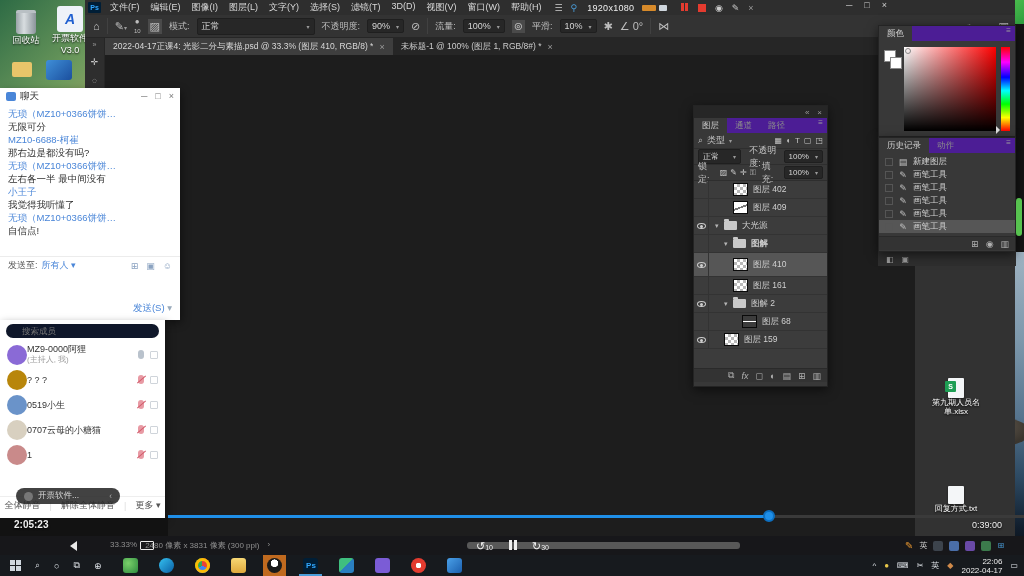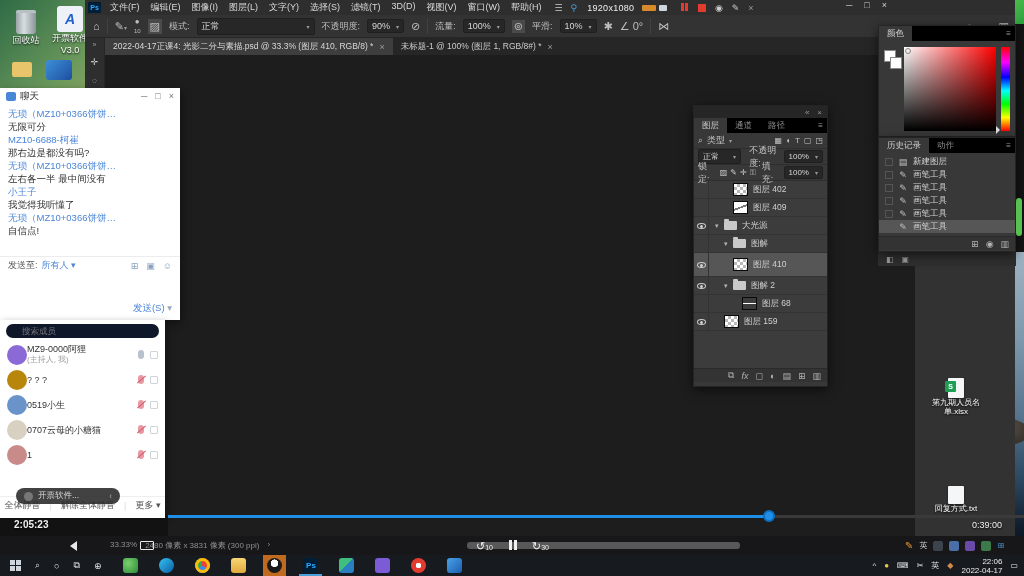--- a/index.html
+++ b/index.html
@@ -46,21 +46,21 @@
 .tab-x{color:#9a9a9a;font-size:9px}
 
 #ps-tools{left:85px;top:38px;width:20px;height:515px;background:#2e2e2e;border-right:1px solid #262626;display:flex;flex-direction:column;align-items:center;padding-top:3px;gap:9px;z-index:4;color:#c8c8c8}
 
 #pasteboard{left:105px;top:55px;width:810px;height:483px;background:#1d1d1d;z-index:1}
 #doc{left:200px;top:57px;width:440px;height:405px;background:#2a2a2a;overflow:hidden}
 #doc svg{position:absolute;left:0;top:0}
 .cv-label{position:absolute;letter-spacing:3px;font-weight:bold}
 
 .panel{background:#383838;border:1px solid #242424;box-shadow:0 3px 10px rgba(0,0,0,.55)}
-.panel-head{height:15px;background:#000000;display:flex;align-items:center}
+.panel-head{height:15px;background:#4c1d95;display:flex;align-items:flex-start}
 .ptab{padding:2px 8px;font-size:8.5px;color:#cfcfcf}
 .ptab.on{background:#383838}
 .ptab.off{color:#8b8b8b}
 .phead-r{margin-left:auto;color:#9a9a9a;font-size:8px;padding:0 4px}
 
 #hue{width:9px;background:linear-gradient(to bottom,#f00,#f0f 18%,#00f 36%,#0ff 52%,#0f0 68%,#ff0 84%,#f00)}
 
 .hrow{display:flex;align-items:center;gap:5px;height:13px;padding-left:6px;color:#d2d2d2;font-size:8.5px}
 .hrow.sel{background:#565656}
 .hicon{width:10px;text-align:center;color:#c2c2c2;font-size:9px}
@@ -501,21 +501,21 @@
           <span class="folder"></span>
           <span class="lname">大光源</span>
         </span>
 
       </div>
 
       <div class="lrow grp">
         <span class="eyecell">
           <span class="eye"></span>
         </span>
-        <span style="display: flex; align-items: center; padding-left: 15px;">
+        <span style="display: flex; align-items: center; padding-left: 15px; font-weight: bold;">
           <span class="exp">▾</span>
 
           <span class="folder"></span>
           <span class="lname">图解</span>
         </span>
 
       </div>
 
       <div class="lrow sel">
         <span class="eyecell">
@@ -523,20 +523,32 @@
         </span>
         <span style="display: flex; align-items: center; padding-left: 15px; text-align: center;">
           <span class="exp">▾</span>
           <span class="thumb checker"></span>
 
           <span class="lname">图层 410</span>
         </span>
 
       </div>
 
+      <div class="lrow">
+        <span class="eyecell">
+          <span class="eye"></span>
+        </span>
+        <span style="display: flex; align-items: center; padding-left: 15px;">
+          <span class="exp">▾</span>
+          <span class="thumb checker"></span>
+
+          <span class="lname">图层 161</span>
+        </span>
+
+      </div>
 
       <div class="lrow grp">
         <span class="eyecell">
           <span class="eye on"></span>
         </span>
         <span style="display: flex; align-items: center; padding-left: 15px;">
           <span class="exp">▾</span>
 
           <span class="folder"></span>
           <span class="lname">图解 2</span>

